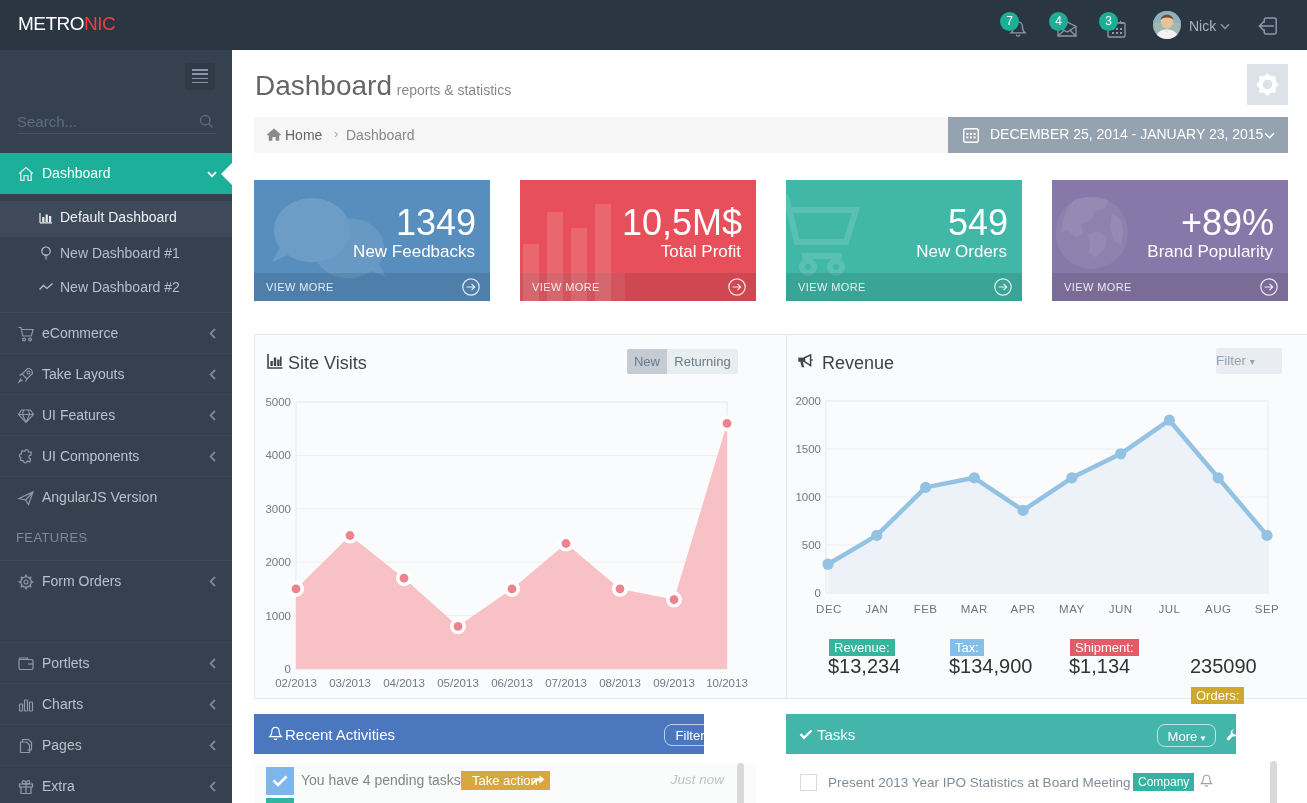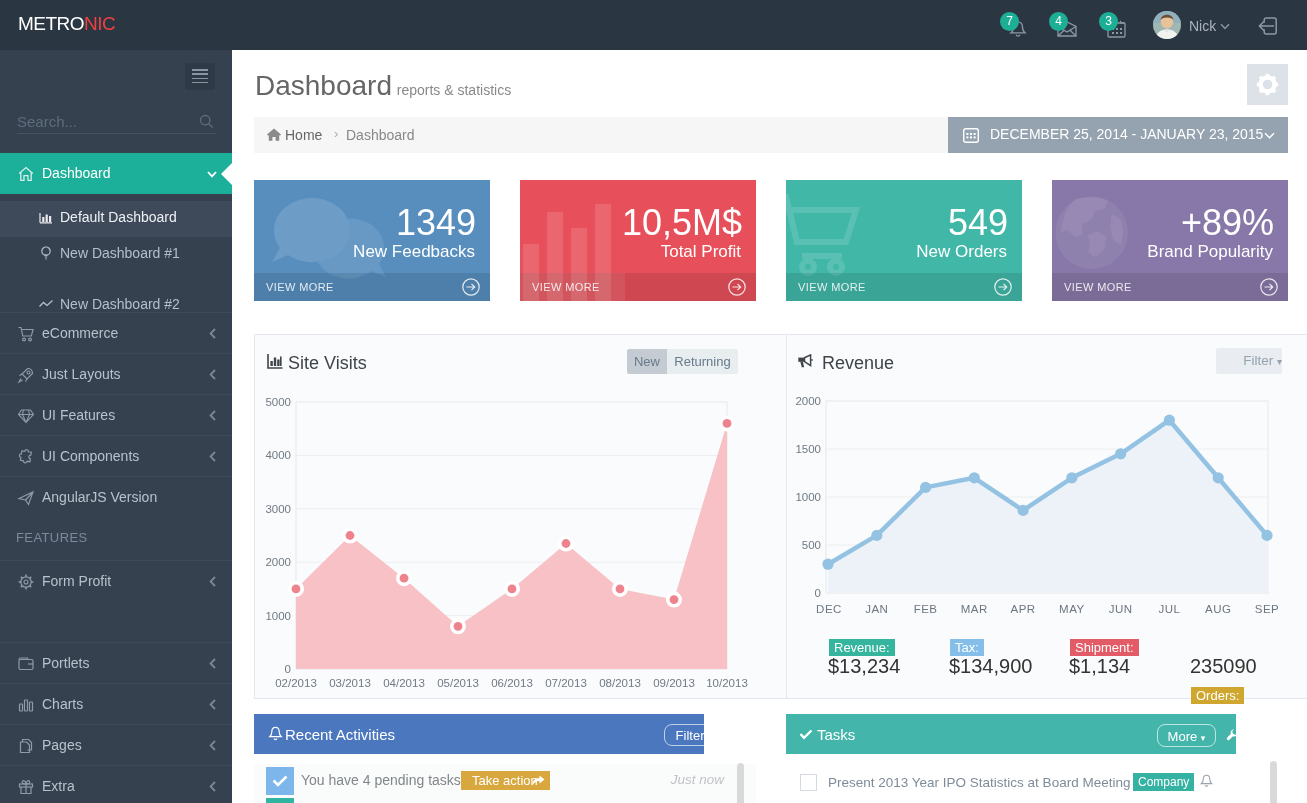--- a/index.html
+++ b/index.html
@@ -146,21 +146,21 @@
         </svg>
       <span class="txt" style="color:#eef1f4;">Default Dashboard</span>
     </div>
     <div class="sub" style="top:187px;">
       <svg class="sic" viewBox="0 0 16 16">
           <circle cx="8" cy="6.2" r="4.2" fill="none" stroke="#b4bfcb" stroke-width="1.2"></circle>
           <path d="M6.4 10 h3.2 M6.8 12 h2.4 M7.3 14 h1.4" stroke="#b4bfcb" stroke-width="1.1" fill="none"></path>
         </svg>
       <span class="txt">New Dashboard #1</span>
     </div>
-    <div class="sub" style="top:238px;">
+    <div class="sub" style="top:221px;">
       <svg class="sic" viewBox="0 0 16 16">
           <polyline points="1.5,10.5 5.5,6.5 9,9.5 14.5,4.5" fill="none" stroke="#b4bfcb" stroke-width="1.3"></polyline>
         </svg>
       <span class="txt">New Dashboard #2</span>
     </div>
     <div class="mitem" style="top:262px;">
       <svg class="mic" viewBox="0 0 18 18">
           <path d="M1.5 2.5 h2.5 l1.8 8.5 h8.5 l1.8 -6.5 h-11.5" fill="none" stroke="#8d9aa8" stroke-width="1.2"></path>
           <circle cx="7" cy="14.5" r="1.4" fill="none" stroke="#8d9aa8" stroke-width="1.2"></circle>
           <circle cx="13" cy="14.5" r="1.4" fill="none" stroke="#8d9aa8" stroke-width="1.2"></circle>
@@ -169,21 +169,21 @@
       <svg class="arr" viewBox="0 0 12 15">
           <polyline points="8,3 3.6,7.5 8,12" fill="none" stroke="#7a8794" stroke-width="1.8"></polyline>
         </svg>
     </div>
     <div class="mitem" style="top:303px;">
       <svg class="mic" viewBox="0 0 18 18">
           <path d="M10.5 2.5 C14 2.5 15.5 4 15.5 7.5 L10 13 L5 8 Z" fill="none" stroke="#8d9aa8" stroke-width="1.2"></path>
           <path d="M5 8 L2.5 9.5 M10 13 L8.5 15.5 M4 12.5 L2 16 L5.5 14" fill="none" stroke="#8d9aa8" stroke-width="1.2"></path>
           <circle cx="11.5" cy="6.5" r="1.5" fill="none" stroke="#8d9aa8" stroke-width="1.1"></circle>
         </svg>
-      <span class="txt">Just Layouts</span>
+      <span class="txt">Take Layouts</span>
       <svg class="arr" viewBox="0 0 12 15">
           <polyline points="8,3 3.6,7.5 8,12" fill="none" stroke="#7a8794" stroke-width="1.8"></polyline>
         </svg>
     </div>
     <div class="mitem" style="top:344px;">
       <svg class="mic" viewBox="0 0 18 18">
           <path d="M4.5 3 h9 l3 4.5 L9 15.5 L1.5 7.5 Z M1.5 7.5 h15 M6.5 3 L5.5 7.5 L9 15.5 L12.5 7.5 L11.5 3" fill="none" stroke="#8d9aa8" stroke-width="1.1"></path>
         </svg>
       <span class="txt">UI Features</span>
       <svg class="arr" viewBox="0 0 12 15">
@@ -207,21 +207,21 @@
     </div>
     <div id="features">FEATURES</div>
     <div class="mitem" style="top:510px;">
       <svg class="mic" viewBox="0 0 18 18">
           <circle cx="9" cy="9" r="5.2" fill="none" stroke="#8d9aa8" stroke-width="1.3"></circle>
           <circle cx="9" cy="9" r="2" fill="none" stroke="#8d9aa8" stroke-width="1.1"></circle>
           <g stroke="#8d9aa8" stroke-width="1.6">
             <path d="M9 1.6 v2.4 M9 14 v2.4 M1.6 9 h2.4 M14 9 h2.4 M3.8 3.8 l1.7 1.7 M12.5 12.5 l1.7 1.7 M14.2 3.8 l-1.7 1.7 M5.5 12.5 l-1.7 1.7"></path>
           </g>
         </svg>
-      <span class="txt">Form Profit</span>
+      <span class="txt">Form Orders</span>
       <svg class="arr" viewBox="0 0 12 15">
           <polyline points="8,3 3.6,7.5 8,12" fill="none" stroke="#7a8794" stroke-width="1.8"></polyline>
         </svg>
     </div>
     <div class="mitem" style="top:592px;">
       <svg class="mic" viewBox="0 0 18 18">
           <rect x="2" y="4.5" width="14" height="10" rx="1.5" fill="none" stroke="#8d9aa8" stroke-width="1.2"></rect>
           <path d="M10.5 4.5 V3 h-7 a1.5 1.5 0 0 0 -1.5 1.5" fill="none" stroke="#8d9aa8" stroke-width="1.2"></path>
           <path d="M11 9 h5" stroke="#8d9aa8" stroke-width="1.2"></path>
         </svg>
@@ -442,21 +442,21 @@
       </svg>
     </div>
     <div class="portlet" id="prevenue" style="left:554px;">
       <svg style="position:absolute;left:11px;top:19px" width="15" height="14" viewBox="0 0 15 14">
           <rect x="0.3" y="3.6" width="6" height="4.2" fill="#3f444a"></rect>
           <path d="M2.3 7.8 L3.8 13.2 L6.1 13.2 L4.9 7.8 Z" fill="#3f444a"></path>
           <path d="M6.5 3.8 L12.6 0.9 L12.6 11.6 L6.5 7.6 Z" fill="none" stroke="#3f444a" stroke-width="1.5"></path>
           <line x1="13.2" y1="6" x2="14.8" y2="6" stroke="#3f444a" stroke-width="1.4"></line>
         </svg>
       <div class="ptitle2" style="left:35px;">Revenue</div>
-      <div style="position:absolute;left:429px;top:13px;width:66px;height:26px;background:#e9edf1;border-radius:2px;color:#94a3b1;font-size:13.5px;text-align:right;line-height:26px;">Filter <span style="font-size:10px;">▾</span></div>
+      <div style="position:absolute;left:429px;top:13px;width:66px;height:26px;background:#e9edf1;border-radius:2px;color:#94a3b1;font-size:13.5px;text-align:left;line-height:26px;">Filter <span style="font-size:10px;">▾</span></div>
       <svg width="500" height="363" viewBox="0 0 500 363" style="position:absolute;left:0;top:0;">
         <rect x="39" y="66" width="442" height="192" fill="#fafbfc" stroke="#e6e8ea" stroke-width="1"></rect>
         <g stroke="#eeeeee" stroke-width="1">
           <line x1="39" y1="114" x2="481" y2="114"></line>
             <line x1="39" y1="162" x2="481" y2="162"></line>
             <line x1="39" y1="210" x2="481" y2="210"></line>
           </g>
         <path d="M41 258 L41 229.2 L89.8 200.4 L138.6 152.4 L187.3 142.8 L236.1 175.4 L284.9 142.8 L333.7 118.8 L382.4 85.2 L431.2 142.8 L480 200.4 L480 258 Z" fill="#edf2f9"></path>
         <polyline points="41,229.2 89.8,200.4 138.6,152.4 187.3,142.8 236.1,175.4 284.9,142.8 333.7,118.8 382.4,85.2 431.2,142.8 480,200.4" fill="none" stroke="#93c2e2" stroke-width="4.5" stroke-linejoin="round"></polyline>
         <g fill="#93c2e2">

